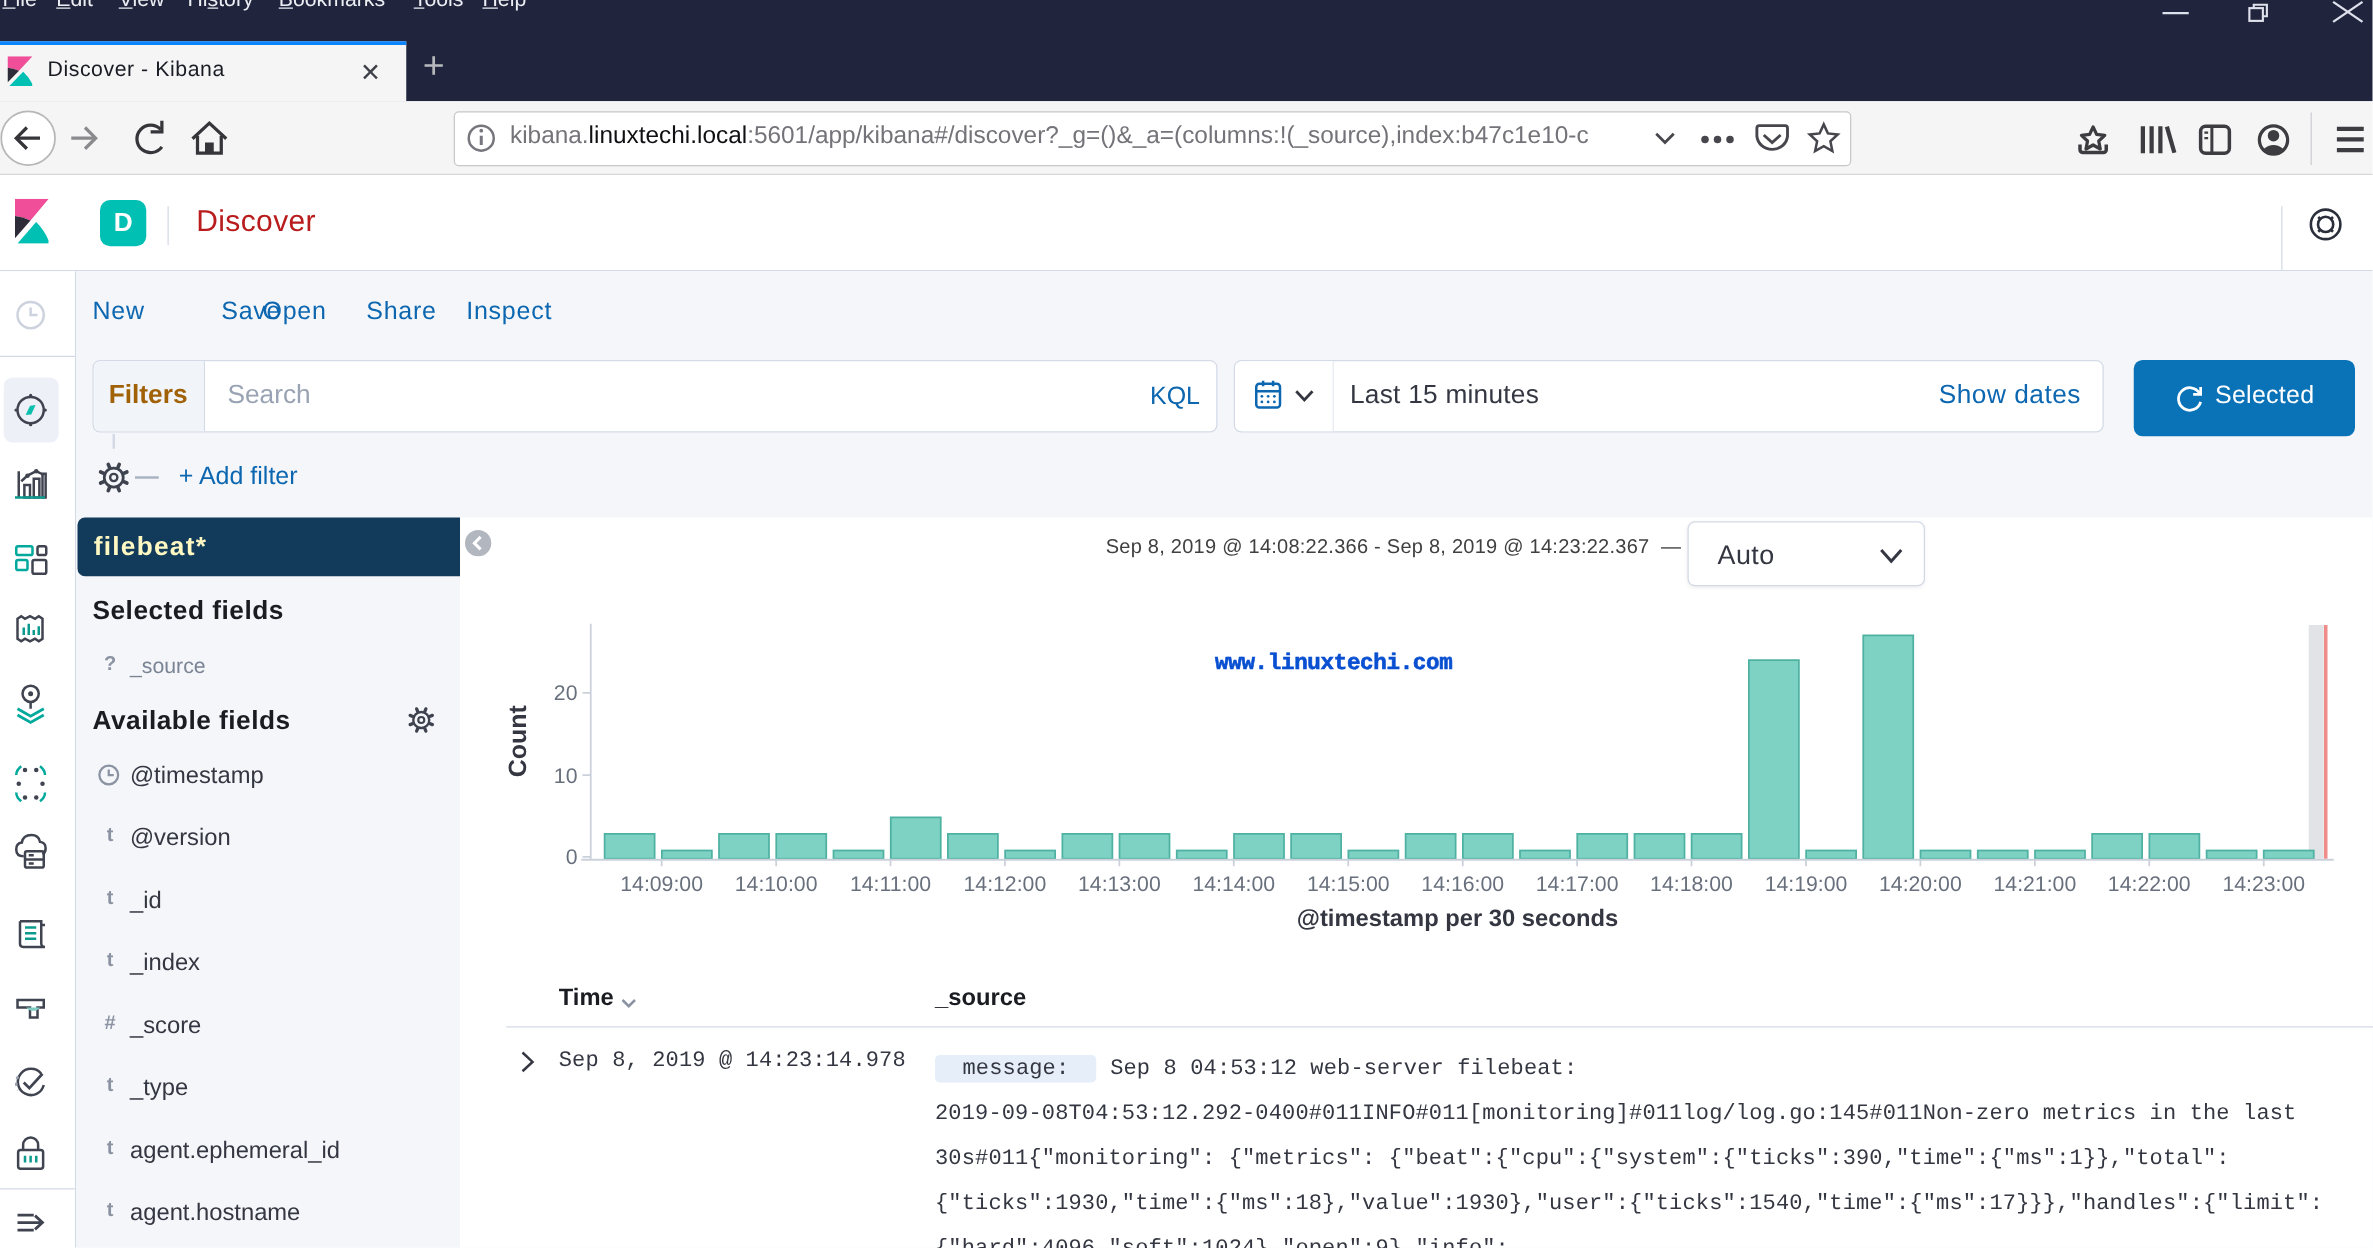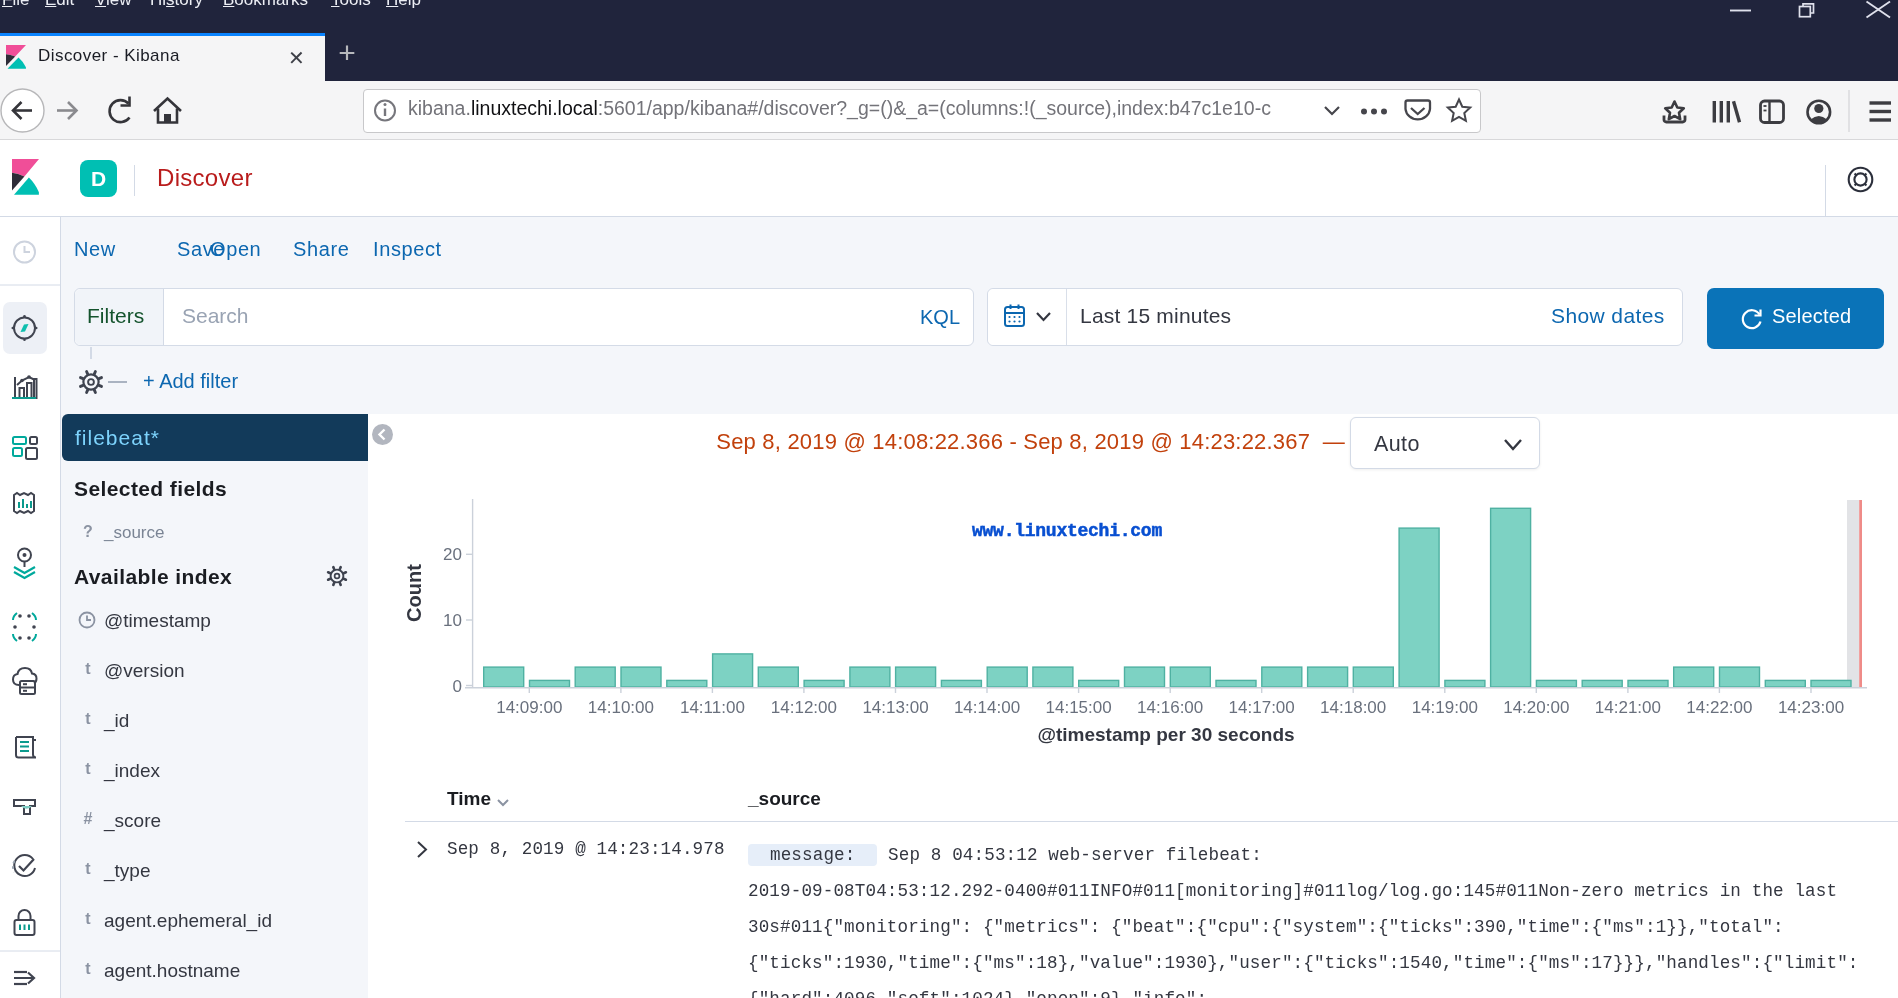--- a/index.html
+++ b/index.html
@@ -25,44 +25,44 @@
   #ktitle { left:157px; top:164px; font-size:24px; letter-spacing:0.3px; color:#b91c1c; }
   .vsep { width:1px; background:#d3dae6; }
   
   #rail { left:0; top:217px; width:61px; height:781px; background:#fff; border-right:1px solid #d3dae6; }
   
   #content { left:61px; top:217px; width:1837px; height:781px; background:#f4f6fa; }
   .navlink { top:21px; color:#0c67b0; font-size:20px; font-weight:500; letter-spacing:0.6px; }
   
   #fbar { left:13px; top:71px; width:900px; height:58px; background:#fff; border:1px solid #d4dbe7; border-radius:6px; }
   #fseg { left:0; top:0; width:89px; height:56px; background:#f1f4f9; border-right:1px solid #d3dae6; border-radius:6px 0 0 6px; }
-  #flabel { left:12px; top:15px; font-weight:normal; font-size:21px; color:#14532d; }
+  #flabel { left:12px; top:15px; font-weight:bold; font-size:21px; color:#a16207; }
   #fsearch { left:107px; top:15px; font-size:21px; color:#99a3b3; }
   #fkql { left:845px; top:17px; font-size:20px; color:#0c67b0; }
   #dpick { left:926px; top:71px; width:696px; height:58px; background:#fff; border:1px solid #d4dbe7; border-radius:6px; }
   #dseg { left:0; top:0; width:79px; height:56px; border-right:1px solid #d9dfe9; background:#fff; border-radius:6px 0 0 6px;}
   #dtext { left:92px; top:15px; font-size:21px; color:#343741; letter-spacing:0.2px; }
   #dshow { left:563px; top:15px; font-size:21px; color:#0c67b0; letter-spacing:0.4px; }
   #refresh { left:1646px; top:71px; width:177px; height:61px; background:#0a73b8; border-radius:7px; color:#fff; }
   #refresh .rt { position:absolute; left:65px; top:17px; font-size:20px; letter-spacing:.2px; }
   
   #addrow  { left:13px; top:130px; width:800px; height:50px; }
   
   #sidebar { left:61px; top:414px; width:307px; height:584px; background:#f4f6fa; }
   #fbheader { left:62px; top:414px; width:306px; height:47px; background:#123a5a; border-radius:6px 0 0 6px;
-     color:#7dd3fc; font-weight:normal; font-size:21px; line-height:47px; padding-left:13px; letter-spacing:1px; }
+     color:#fef9c3; font-weight:bold; font-size:21px; line-height:47px; padding-left:13px; letter-spacing:1px; }
   #collapsebtn { z-index:6; left:372px; top:424px; width:21px; height:21px; border-radius:50%; background:#b2b6bf; color:#fff;
      text-align:center; font-size:14px; line-height:21px; font-weight:bold;}
   .sechead { font-weight:bold; font-size:21px; color:#1a1c21; letter-spacing:0.4px; }
   .fielditem { font-size:19px; color:#343741; }
   .ficon { position:absolute; left:78px; width:20px; text-align:center; font-weight:bold; color:#8b93a2; font-size:16px; }
   .fname { position:absolute; left:104px; }
   
   #main { left:368px; top:414px; width:1530px; height:584px; background:#fff; }
-  #charttitle { left:0px; top:15px; width:977px; text-align:right; font-size:22px; letter-spacing:0.2px; color:#c2410c; }
+  #charttitle { left:0px; top:15px; width:977px; text-align:right; font-size:16px; letter-spacing:0.2px; color:#404040; }
   #autobox { left:982px; top:3px; width:190px; height:52px; border:1px solid #d3dae6; border-radius:6px; background:#fff;
      box-shadow:0 1px 3px rgba(0,0,0,.07); font-size:21.5px; letter-spacing:0.4px; color:#343741; }
   #wmark { left:604px; top:107px; font-family:"Liberation Mono",monospace; font-weight:bold; font-size:18px; letter-spacing:-0.25px; color:#084fd1; -webkit-text-stroke:0.5px #084fd1; }
   
   #thead-time { left:79px; top:374px; font-weight:bold; font-size:19px; color:#1a1c21; }
   #thead-src  { left:380px; top:374px; font-weight:bold; font-size:19px; color:#1a1c21; }
   #tline { left:37px; top:407px; width:1510px; height:1px; background:#d3dae6; }
   .mono { font-family:"Liberation Mono", monospace; font-size:17.6px; color:#343741; letter-spacing:0.12px; }
   #rowtime { left:79px; top:425px; }
   #srcblock { left:380px; top:423px; width:1130px; line-height:36px; white-space:nowrap; }
@@ -347,21 +347,21 @@
 
 <div class="abs" id="sidebar"></div>
 <div class="abs" id="fbheader">filebeat*</div>
 <div class="abs" id="collapsebtn"><svg width="21" height="21" xmlns="http://www.w3.org/2000/svg">
       <path d="M12.5 5.5 L7.5 10.5 L12.5 15.5" fill="none" stroke="#fff" stroke-width="2.4"></path>
     </svg></div>
 <div class="abs" id="sidefields" style="left:0;top:0;width:400px;height:998px">
     <div class="abs sechead" style="left:74px;top:477px;">Selected fields</div>
     <div class="abs ficon" style="top:523px;">?</div>
     <div class="abs fname" style="left:104px;top:523px;font-size:17px;color:#7a8494;">_source</div>
-    <div class="abs sechead" style="left:74px;top:565px;">Available index</div>
+    <div class="abs sechead" style="left:74px;top:565px;">Available fields</div>
     <svg width="26" height="26" xmlns="http://www.w3.org/2000/svg" style="position:absolute;left:324px;top:563px">
       <circle cx="13" cy="13" r="6.4" fill="none" stroke="#3e434f" stroke-width="1.9"></circle>
       <circle cx="13" cy="13" r="2.4" fill="none" stroke="#3e434f" stroke-width="1.7"></circle>
       <line x1="19.7" y1="15.8" x2="21.9" y2="16.7" stroke="#3e434f" stroke-width="2.6" stroke-linecap="round"></line>
       <line x1="15.8" y1="19.7" x2="16.7" y2="21.9" stroke="#3e434f" stroke-width="2.6" stroke-linecap="round"></line>
       <line x1="10.2" y1="19.7" x2="9.3" y2="21.9" stroke="#3e434f" stroke-width="2.6" stroke-linecap="round"></line>
       <line x1="6.3" y1="15.8" x2="4.1" y2="16.7" stroke="#3e434f" stroke-width="2.6" stroke-linecap="round"></line>
       <line x1="6.3" y1="10.2" x2="4.1" y2="9.3" stroke="#3e434f" stroke-width="2.6" stroke-linecap="round"></line>
       <line x1="10.2" y1="6.3" x2="9.3" y2="4.1" stroke="#3e434f" stroke-width="2.6" stroke-linecap="round"></line>
       <line x1="15.8" y1="6.3" x2="16.7" y2="4.1" stroke="#3e434f" stroke-width="2.6" stroke-linecap="round"></line>

